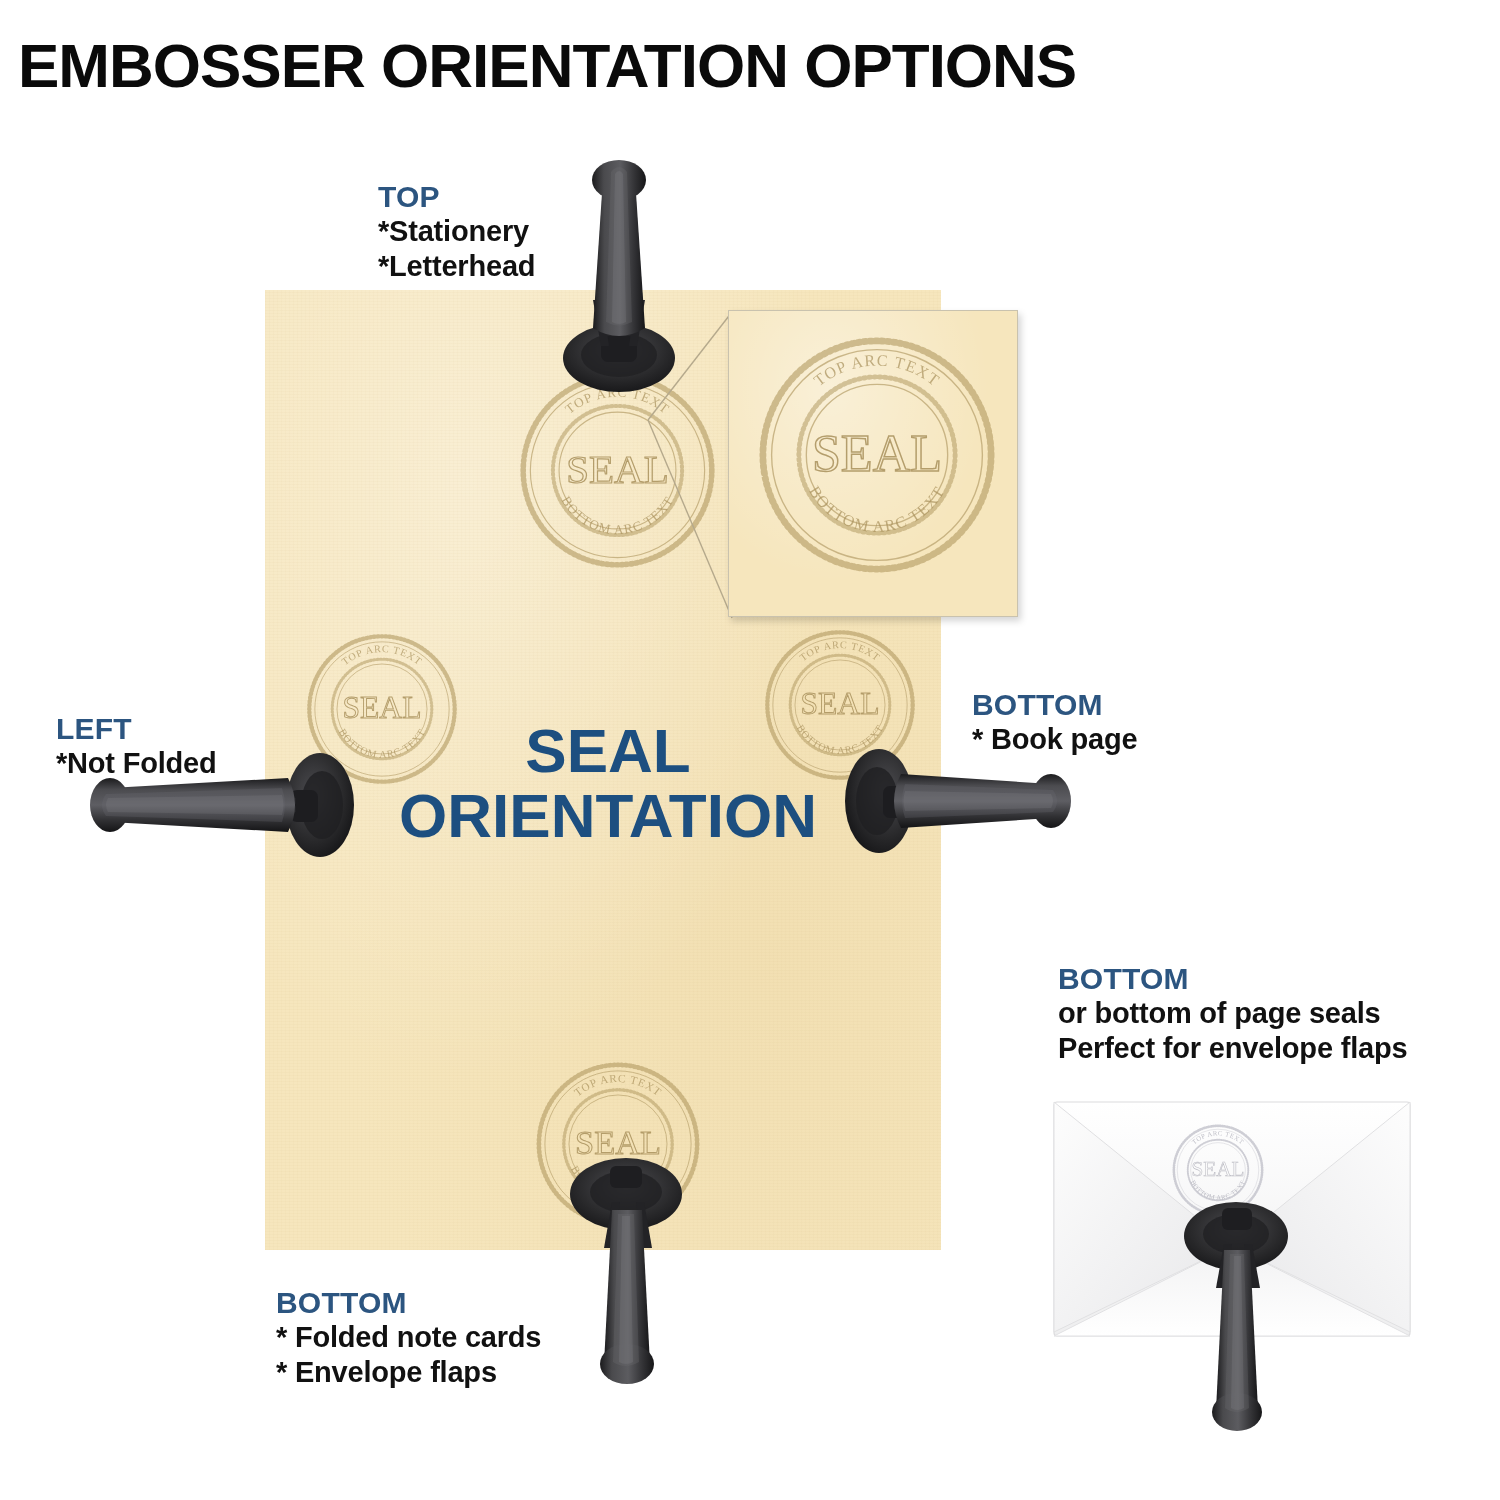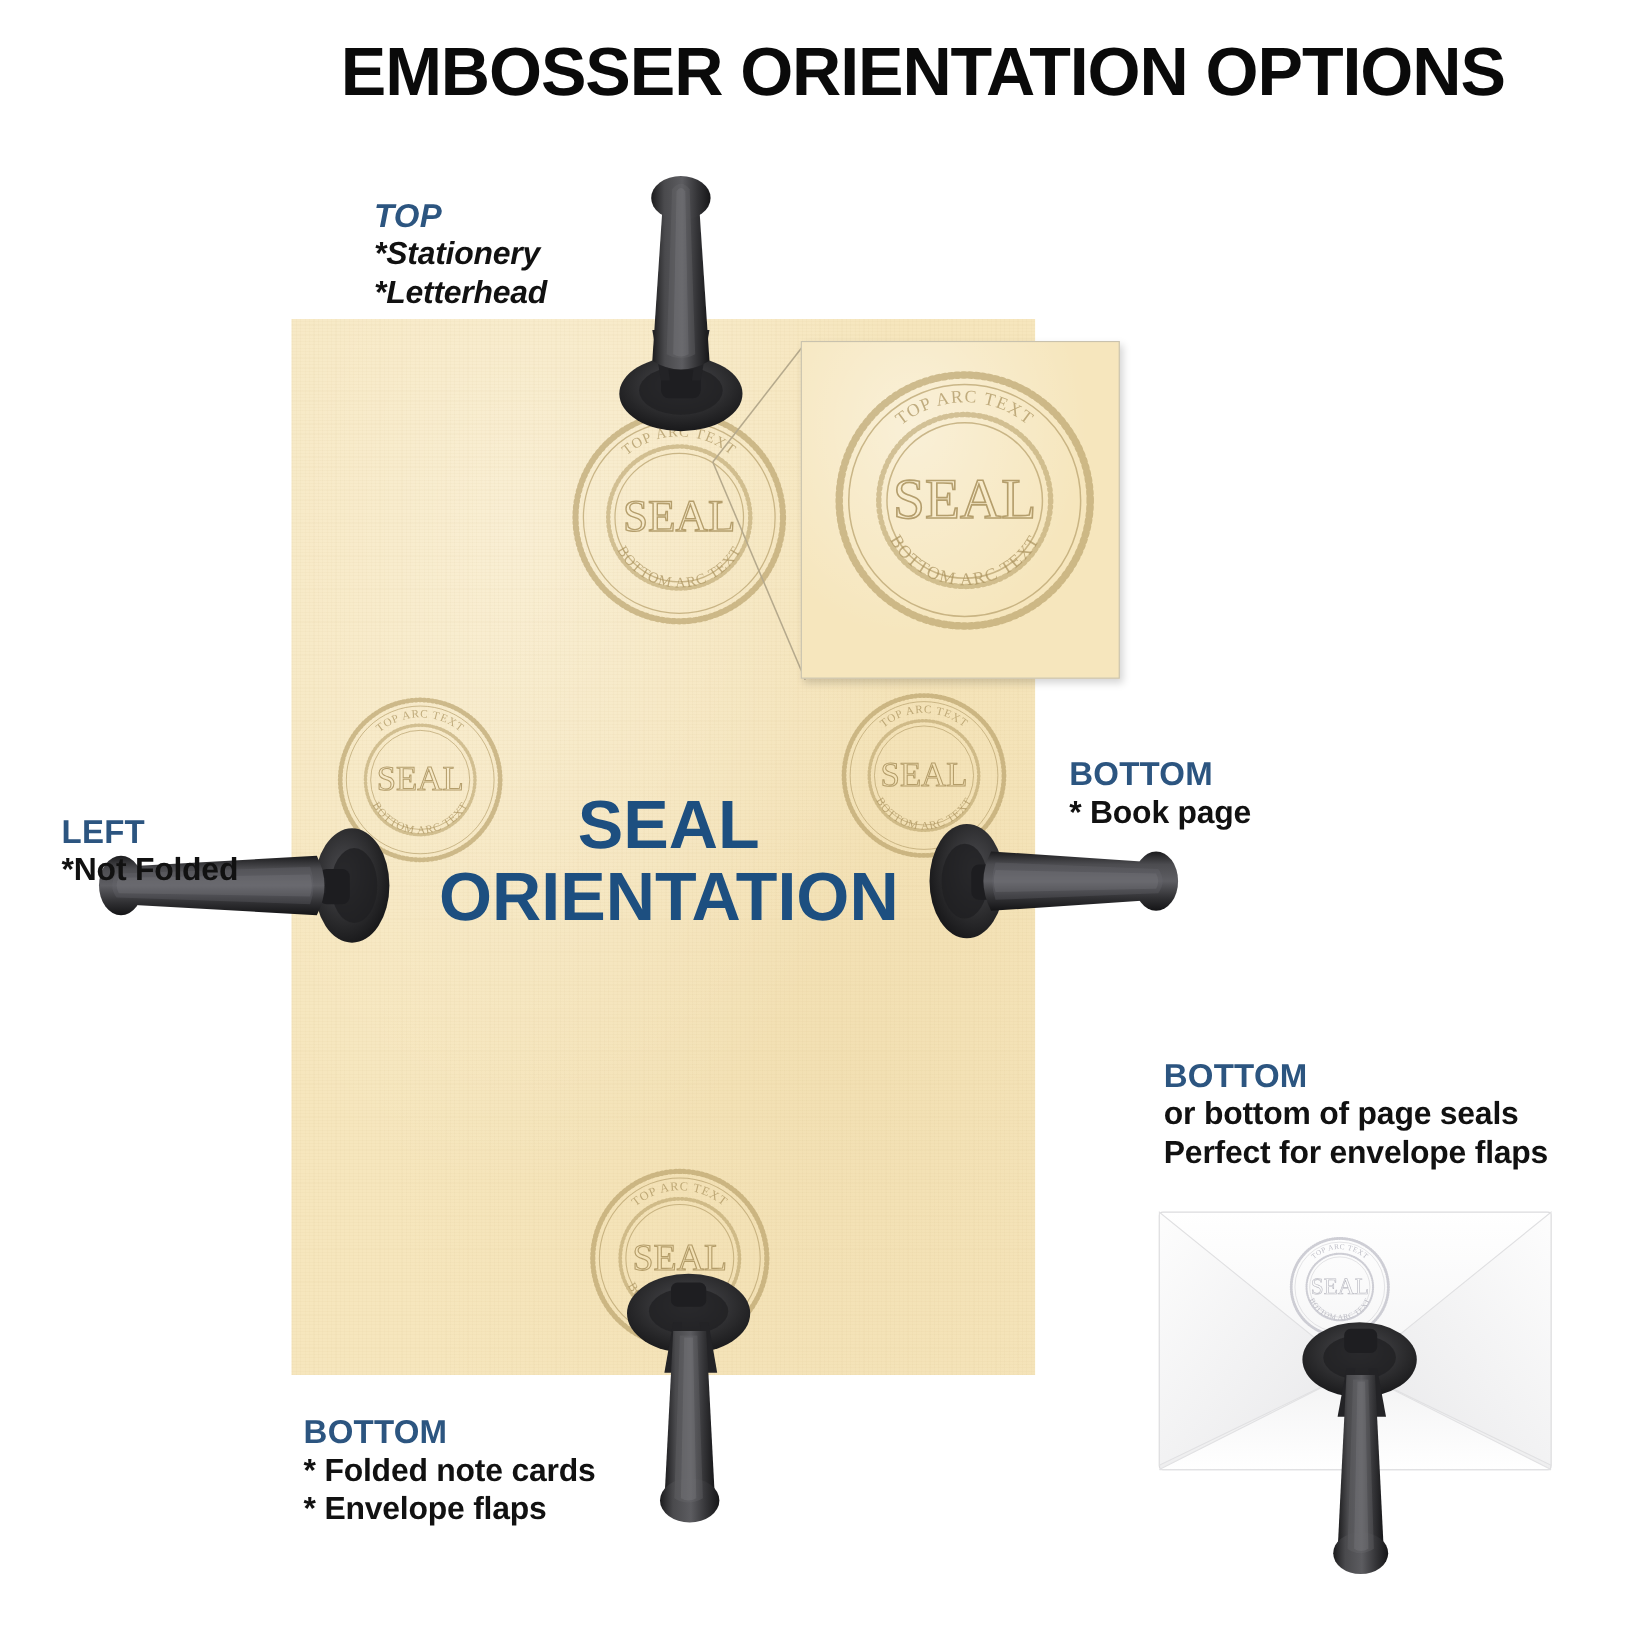--- a/index.html
+++ b/index.html
@@ -14,26 +14,27 @@
     overflow: hidden;
     font-family: "Liberation Sans", sans-serif;
   }
 
   
   #title {
     position: absolute;
     top: 30px;
     left: 0;
     width: 1368px;
-    text-align: right;
+    text-align: left;
     font-size: 62px;
     font-weight: bold;
     letter-spacing: -1px;
     color: #0a0a0a;
     font-family: "Liberation Sans", sans-serif;
+    padding-left: 18px;
   }
 
   
   #paper {
     position: absolute;
     left: 265px;
     top: 290px;
     width: 676px;
     height: 960px;
     background:
@@ -113,22 +114,22 @@
   .label-line {
     font-size: 29px;
     font-weight: bold;
     color: #111111;
     line-height: 1.22;
     letter-spacing: -0.2px;
     white-space: nowrap;
     font-family: "Liberation Sans", sans-serif;
   }
 
-  #lbl-top    { left: 340px; top: 180px; font-style: italic; }
-  #lbl-left   { left: 56px;  top: 740px; }
+  #lbl-top    { left: 378px; top: 180px; }
+  #lbl-left   { left: 56px;  top: 712px; }
   #lbl-right  { left: 972px; top: 688px; }
   #lbl-bottom-right { left: 1058px; top: 962px; }
   #lbl-bottom-left  { left: 276px;  top: 1286px; }
 
   
   #center-caption {
     position:absolute;
     left: 338px; top: 718px;
     width: 540px;
     text-align:center;

